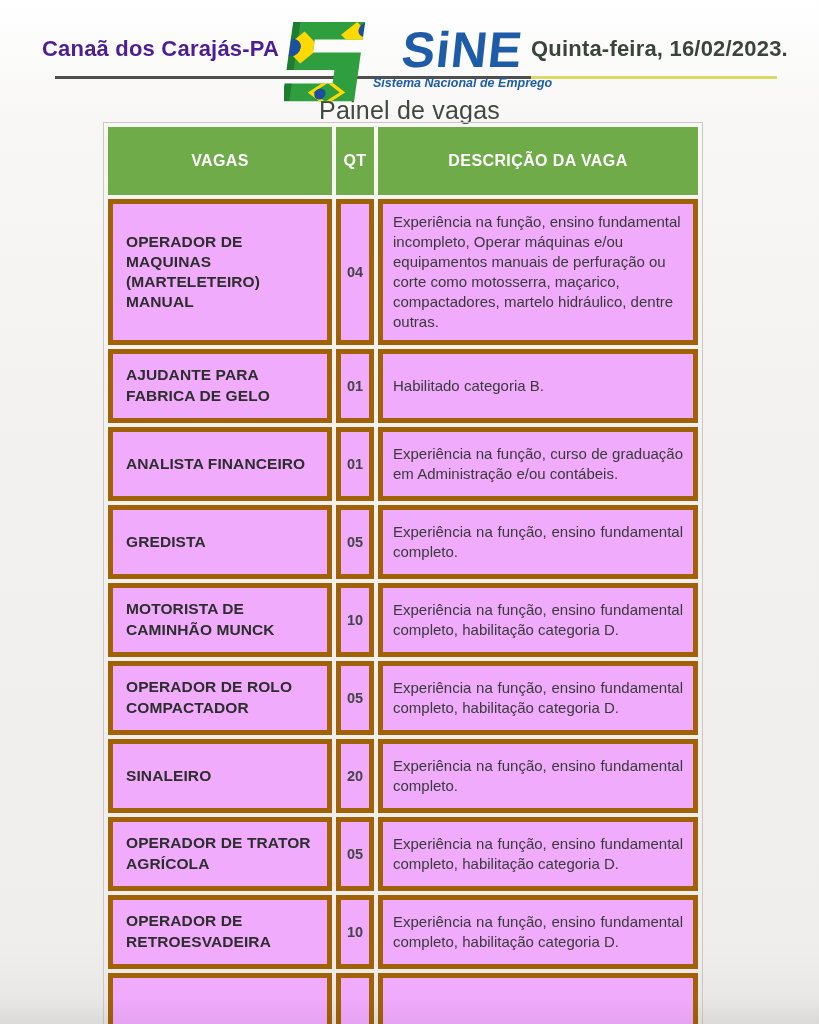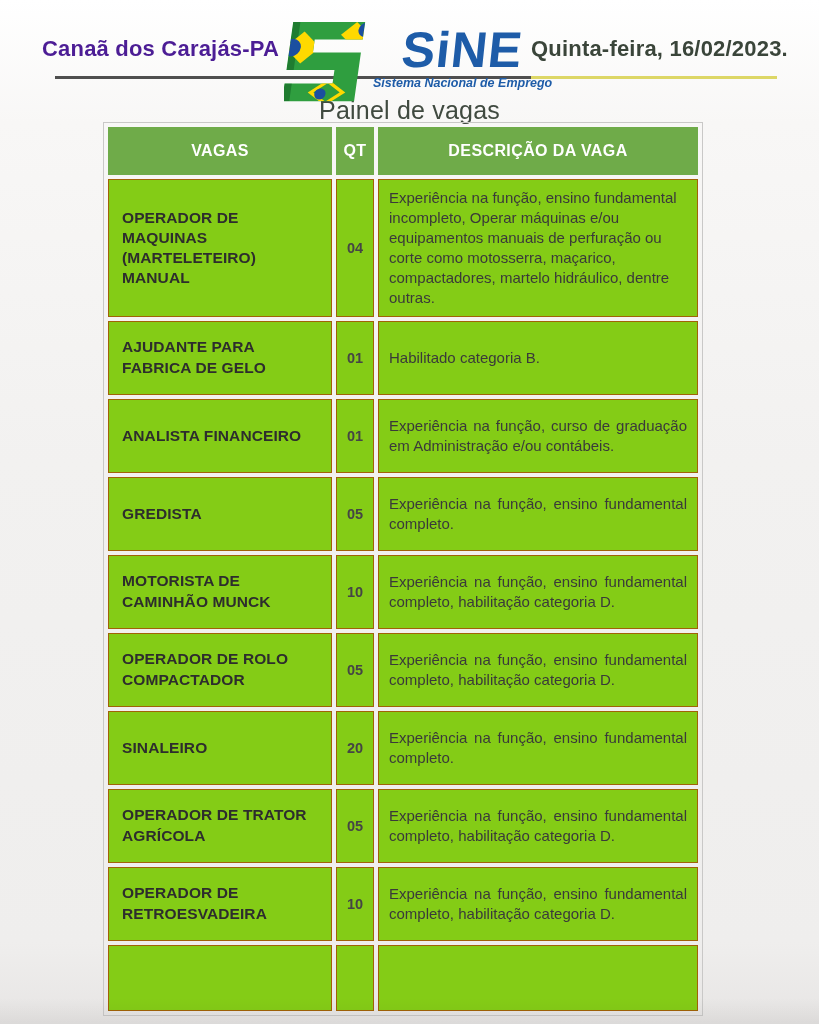--- a/index.html
+++ b/index.html
@@ -20,25 +20,25 @@
   .brand{font-size:50px;line-height:56px;font-weight:800;color:#1e5ca8;transform:skewX(-6deg);letter-spacing:1px;}
   .logo-sub{margin-top:-2px;font-size:12.5px;font-weight:700;font-style:italic;color:#1e5ca8;white-space:nowrap;}
   
   .page-title{position:absolute;left:0;top:96px;width:100%;text-align:center;
     font-size:25px;font-weight:400;color:#404a40;letter-spacing:.2px;}
   
   .vtable{position:absolute;left:103px;top:122px;width:600px;box-sizing:border-box;
     border:1px solid #c9c8c7;padding:4px;display:flex;flex-direction:column;gap:4px;}
   .thead,.trow{display:grid;grid-template-columns:224px 38px 1fr;gap:4px;}
   .th{background:#6fab49;color:#ffffff;font-weight:700;font-size:16px;letter-spacing:.4px;
-    height:48px;display:flex;align-items:center;justify-content:center;text-align:center;}
+    height:68px;display:flex;align-items:center;justify-content:center;text-align:center;}
   .trow{min-height:74px;}
   .trow:first-of-type{min-height:102px;}
   .trow:last-of-type{min-height:66px;}
-  .td{background:#84cc16;border:1px solid #a16207;box-sizing:border-box;}
+  .td{background:#f0abfc;border:5px solid #a16207;box-sizing:border-box;}
   .td-vaga{display:flex;align-items:center;padding:8px 8px 8px 13px;
     font-weight:700;font-size:15.5px;color:#2d2d2d;line-height:1.3;letter-spacing:.1px;}
   .td-qt{display:flex;align-items:center;justify-content:center;
     font-weight:700;font-size:14.5px;color:#454545;}
   .td-desc{display:flex;align-items:center;padding:8px 10px;}
   .td-desc .desc-text{font-size:15px;color:#3a3a3a;line-height:1.33;width:100%;}
   .trow:not(:first-of-type) .desc-text{text-align:justify;}
   
   .bottom-shade{position:absolute;left:0;bottom:0;width:100%;height:26px;
     background:linear-gradient(rgba(0,0,0,0), rgba(0,0,0,0.05));}

